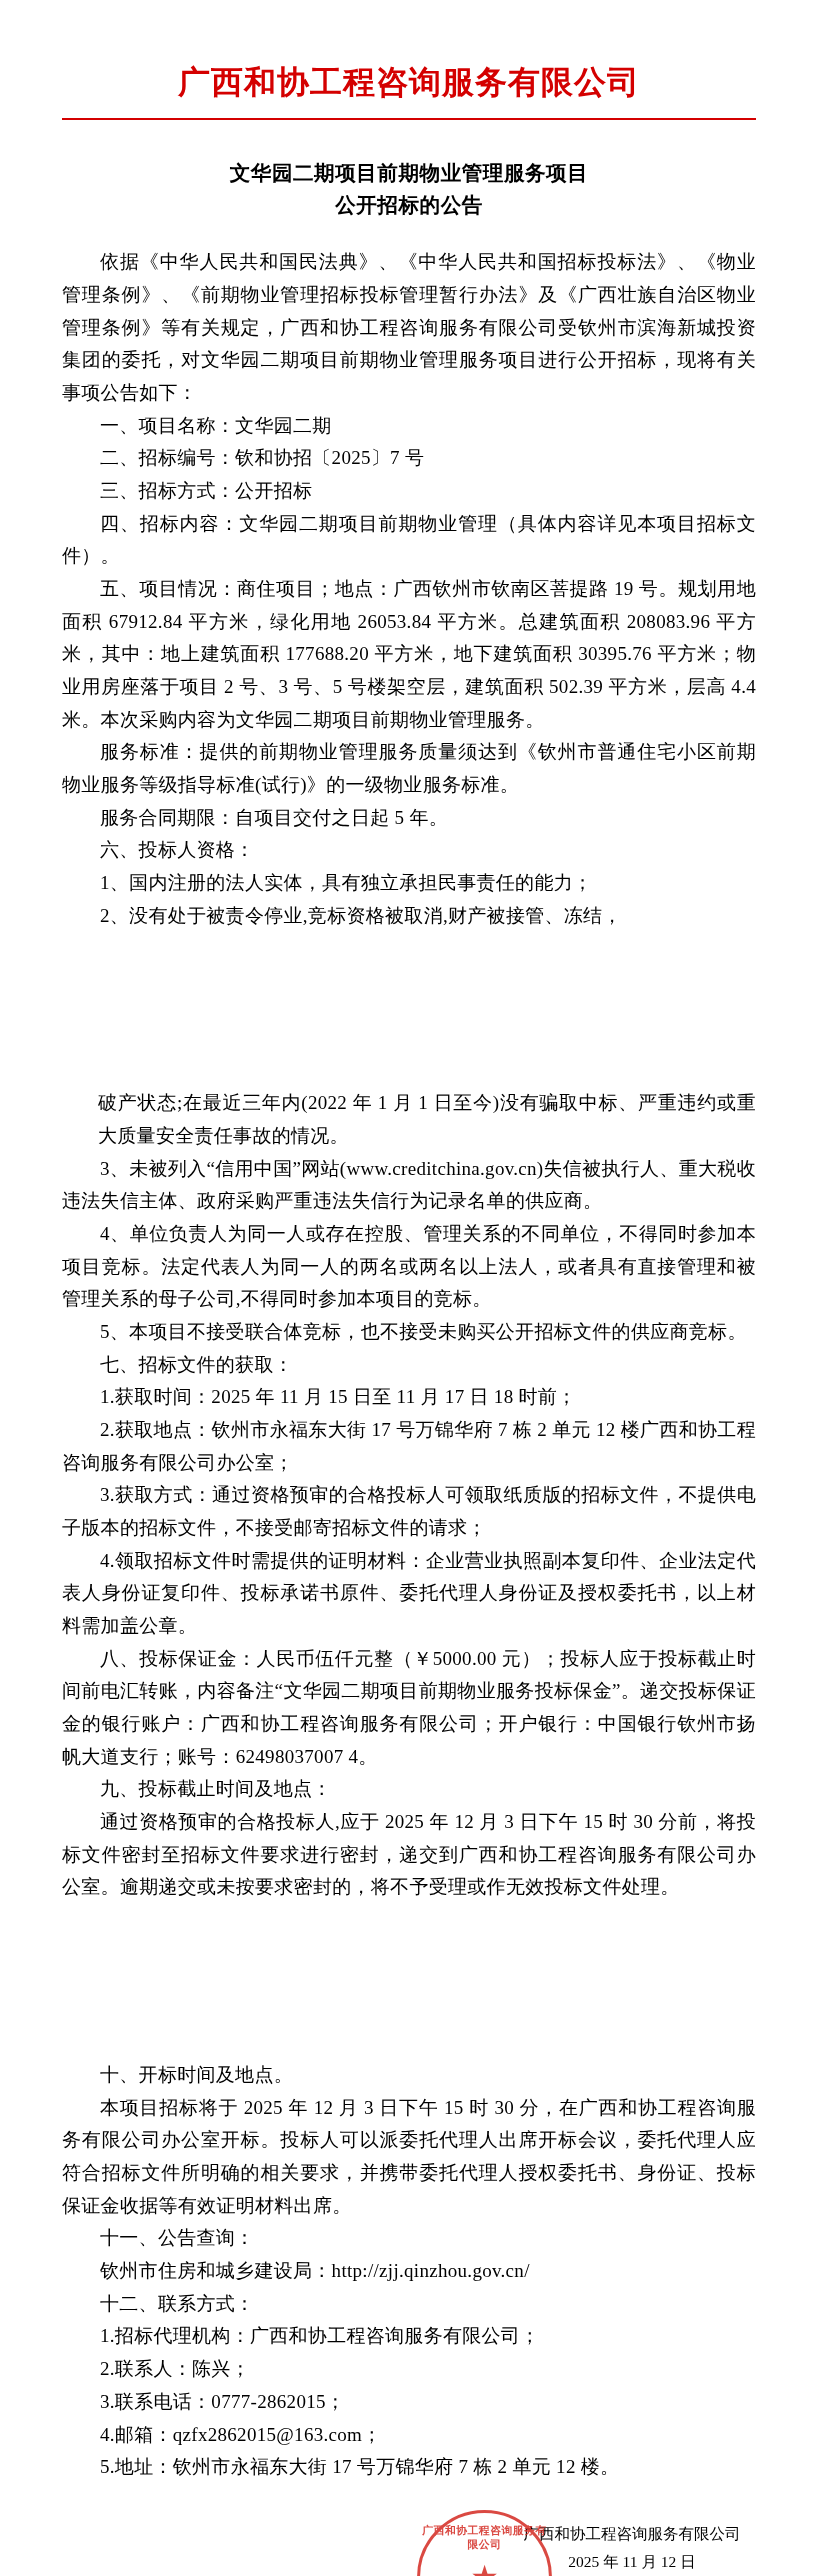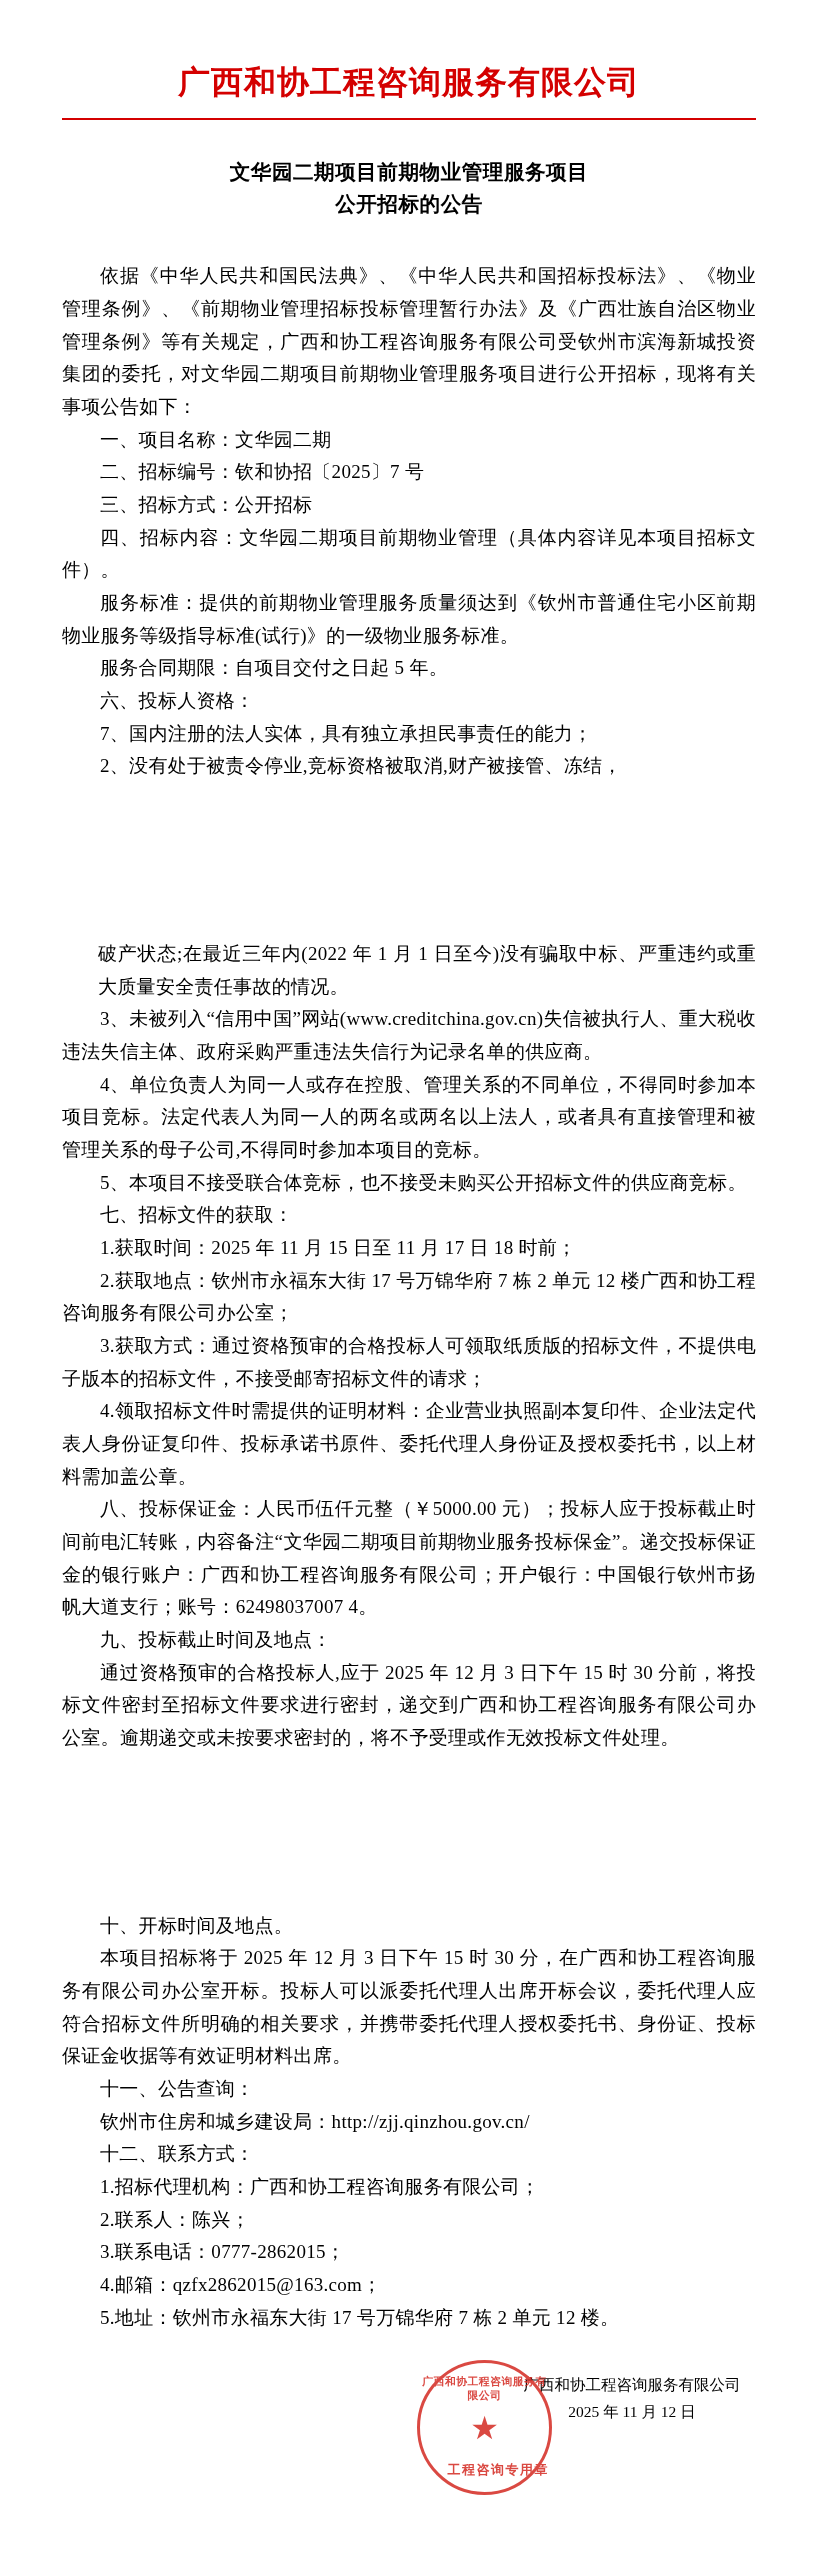--- a/index.html
+++ b/index.html
@@ -41,23 +41,22 @@
     border-top: 2.6px solid #d40000;
     margin: 0 0 38px 0;
     width: 100%;
   }
   .doc-title {
     text-align: center;
     font-weight: bold;
     font-size: 20.6px;
     line-height: 1.55;
     color: #000;
-    margin-bottom: 38px;
+    margin-bottom: 24px;
     letter-spacing: 0.5px;
-    font-family: Liberation Mono, monospace;
   }
   .doc-title .line {
     display: block;
   }
   .body-text {
     font-size: 19px;
     line-height: 1.72;
     color: #000;
     text-align: justify;
     letter-spacing: 0.3px;
@@ -146,24 +145,25 @@
       <span class="line">文华园二期项目前期物业管理服务项目</span>
       <span class="line">公开招标的公告</span>
     </div>
 
     <div class="body-text">
       <p>依据《中华人民共和国民法典》、《中华人民共和国招标投标法》、《物业管理条例》、《前期物业管理招标投标管理暂行办法》及《广西壮族自治区物业管理条例》等有关规定，广西和协工程咨询服务有限公司受钦州市滨海新城投资集团的委托，对文华园二期项目前期物业管理服务项目进行公开招标，现将有关事项公告如下：</p>
       <p>一、项目名称：文华园二期</p>
       <p>二、招标编号：钦和协招〔2025〕7 号</p>
       <p>三、招标方式：公开招标</p>
       <p>四、招标内容：文华园二期项目前期物业管理（具体内容详见本项目招标文件）。</p>
+      <p>五、项目情况：商住项目；地点：广西钦州市钦南区菩提路 19 号。规划用地面积 67912.84 平方米，绿化用地 26053.84 平方米。总建筑面积 208083.96 平方米，其中：地上建筑面积 177688.20 平方米，地下建筑面积 30395.76 平方米；物业用房座落于项目 2 号、3 号、5 号楼架空层，建筑面积 502.39 平方米，层高 4.4 米。本次采购内容为文华园二期项目前期物业管理服务。</p>
       <p>服务标准：提供的前期物业管理服务质量须达到《钦州市普通住宅小区前期物业服务等级指导标准(试行)》的一级物业服务标准。</p>
       <p>服务合同期限：自项目交付之日起 5 年。</p>
       <p>六、投标人资格：</p>
-      <p>7、国内注册的法人实体，具有独立承担民事责任的能力；</p>
+      <p>1、国内注册的法人实体，具有独立承担民事责任的能力；</p>
       <p>2、没有处于被责令停业,竞标资格被取消,财产被接管、冻结，</p>
     </div>
 
     <div class="spacer-block-1"></div>
 
     <div class="body-text">
       <p class="noindent">破产状态;在最近三年内(2022 年 1 月 1 日至今)没有骗取中标、严重违约或重大质量安全责任事故的情况。</p>
       <p>3、未被列入“信用中国”网站(www.creditchina.gov.cn)失信被执行人、重大税收违法失信主体、政府采购严重违法失信行为记录名单的供应商。</p>
       <p>4、单位负责人为同一人或存在控股、管理关系的不同单位，不得同时参加本项目竞标。法定代表人为同一人的两名或两名以上法人，或者具有直接管理和被管理关系的母子公司,不得同时参加本项目的竞标。</p>
       <p>5、本项目不接受联合体竞标，也不接受未购买公开招标文件的供应商竞标。</p>

